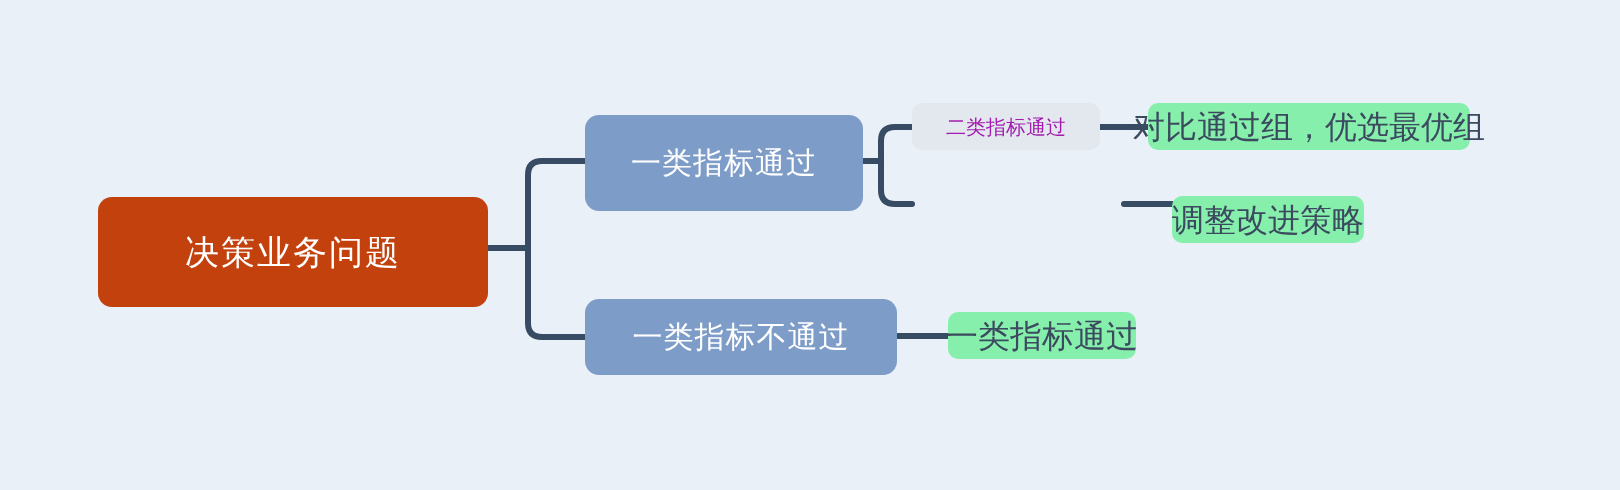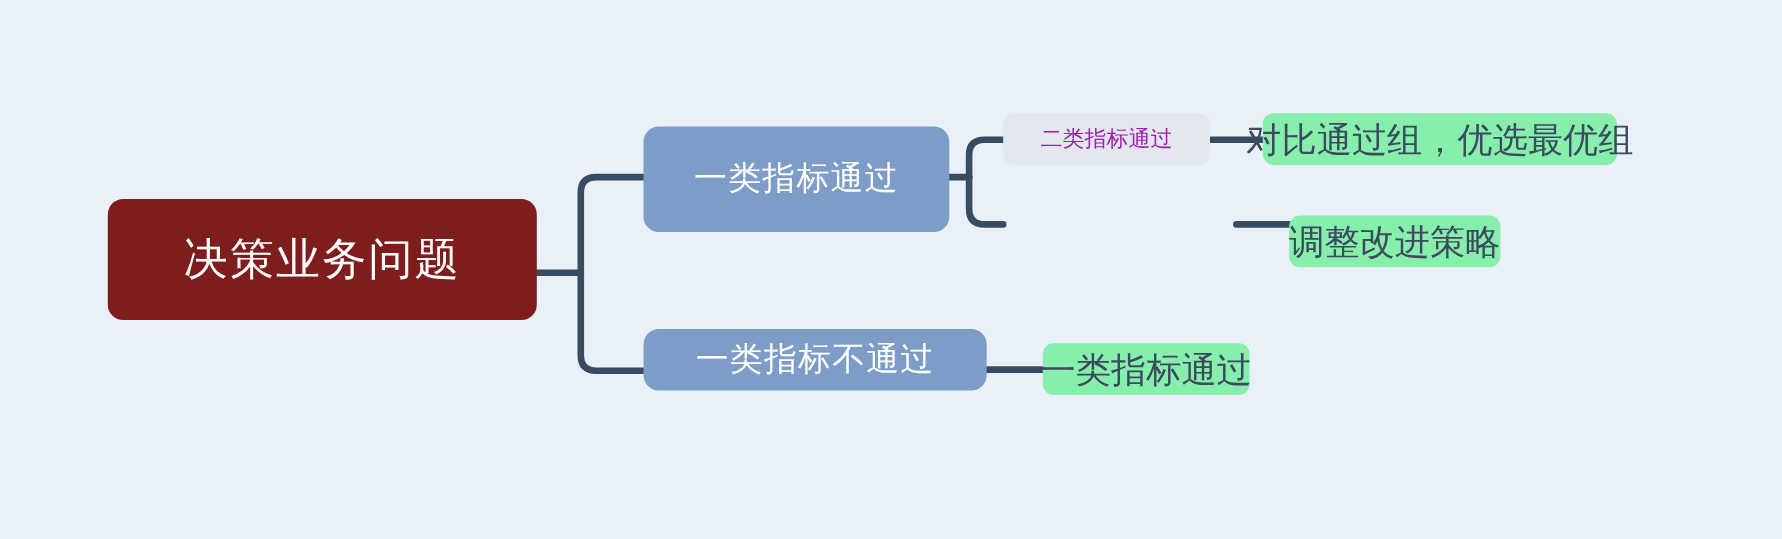--- a/index.html
+++ b/index.html
@@ -32,47 +32,47 @@
     position: absolute;
     box-sizing: border-box;
     display: flex;
     align-items: center;
     justify-content: center;
     white-space: nowrap;
     line-height: 1;
   }
   .node-root {
     left: 98px;
-    top: 181px;
+    top: 197px;
     width: 390px;
     height: 110px;
-    background: #7f1d1d;
+    background: #c2410c;
     color: #ffffff;
     border-radius: 14px;
-    font-size: 40px;
+    font-size: 34px;
     letter-spacing: 2px;
   }
   .node-branch {
     background: #7e9cc8;
     color: #ffffff;
     border-radius: 14px;
     font-size: 30px;
     letter-spacing: 1px;
   }
   .branch-pass {
     left: 585px;
     top: 115px;
     width: 278px;
     height: 96px;
   }
   .branch-fail {
     left: 585px;
     top: 299px;
     width: 312px;
-    height: 56px;
+    height: 76px;
   }
   .node-sub {
     background: #e3e8ef;
     color: #a21caf;
     border-radius: 10px;
     font-size: 20px;
   }
   .sub-pass {
     left: 912px;
     top: 103px;

